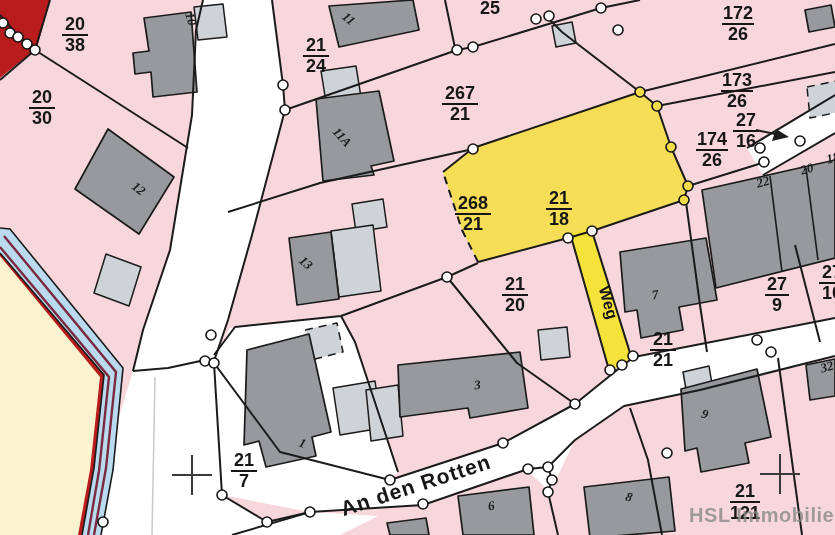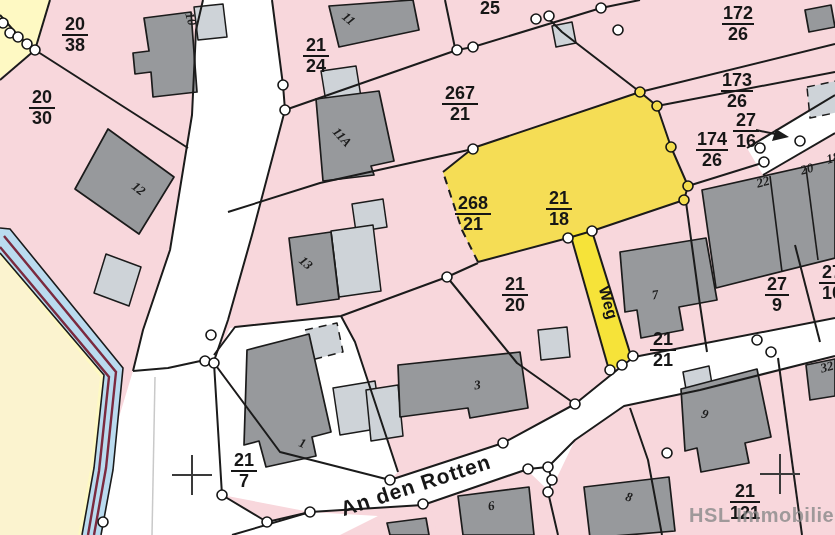--- a/index.html
+++ b/index.html
@@ -1,16 +1,16 @@
 <!DOCTYPE html>
 <html><head>
 <meta charset="utf-8">
 <style>
   html,body{margin:0;padding:0;background:#fff;}
-  .stage{width:835px;height:535px;position:relative;overflow:hidden;background:#fef9c3;}
+  .stage{width:835px;height:535px;position:relative;overflow:hidden;background:#b91c1c;}
   svg{display:block;}
   text{font-family:"Liberation Sans","DejaVu Sans",sans-serif;fill:#161616;}
   .num,.den{font-size:18px;font-weight:bold;text-anchor:middle;}
   .plain{font-size:18px;font-weight:bold;text-anchor:middle;}
   .bnum{font-family:"Liberation Serif","DejaVu Serif",serif;font-style:italic;font-weight:bold;font-size:13px;text-anchor:middle;fill:#1d1d1d;}
   .street{font-size:21px;font-weight:bold;letter-spacing:1px;text-anchor:middle;}
   .weg{font-size:16px;font-weight:bold;text-anchor:middle;}
   .wm{font-size:20px;font-weight:bold;fill:#8a8a8a;opacity:.8;text-anchor:middle;letter-spacing:.5px;}
   .bld{fill:#97999c;stroke:#1b1b1b;stroke-width:1.7;stroke-linejoin:round;}
   .bldl{fill:#ced3d8;stroke:#1b1b1b;stroke-width:1.5;stroke-linejoin:round;}

